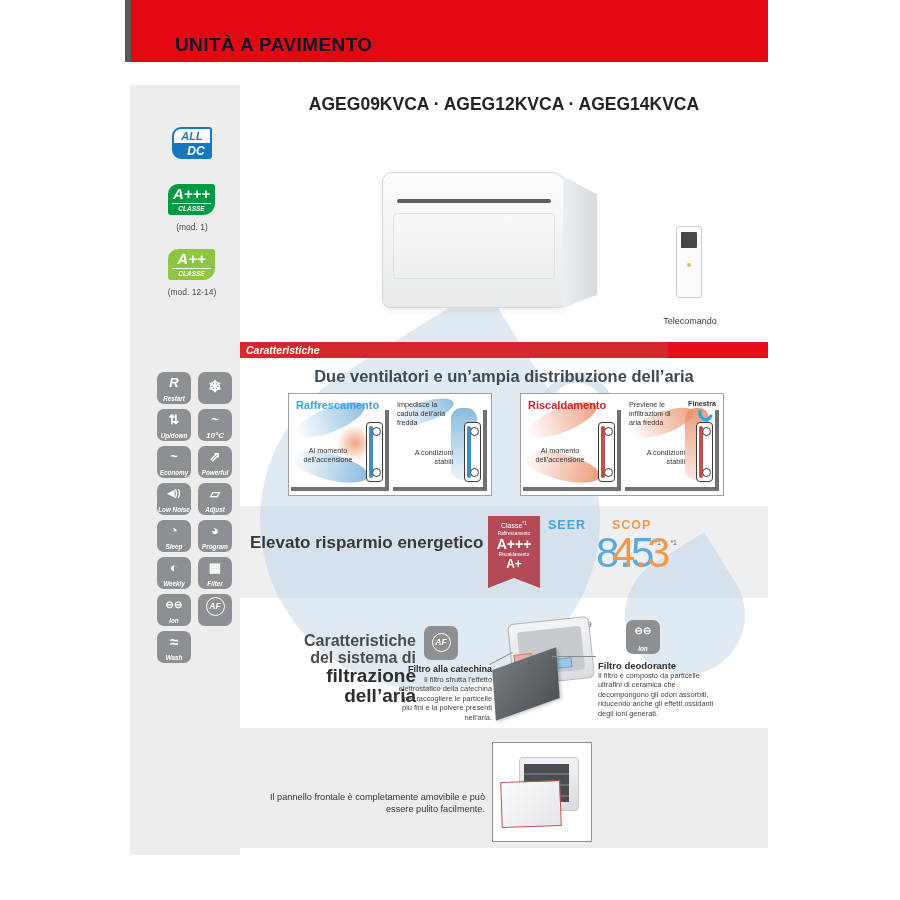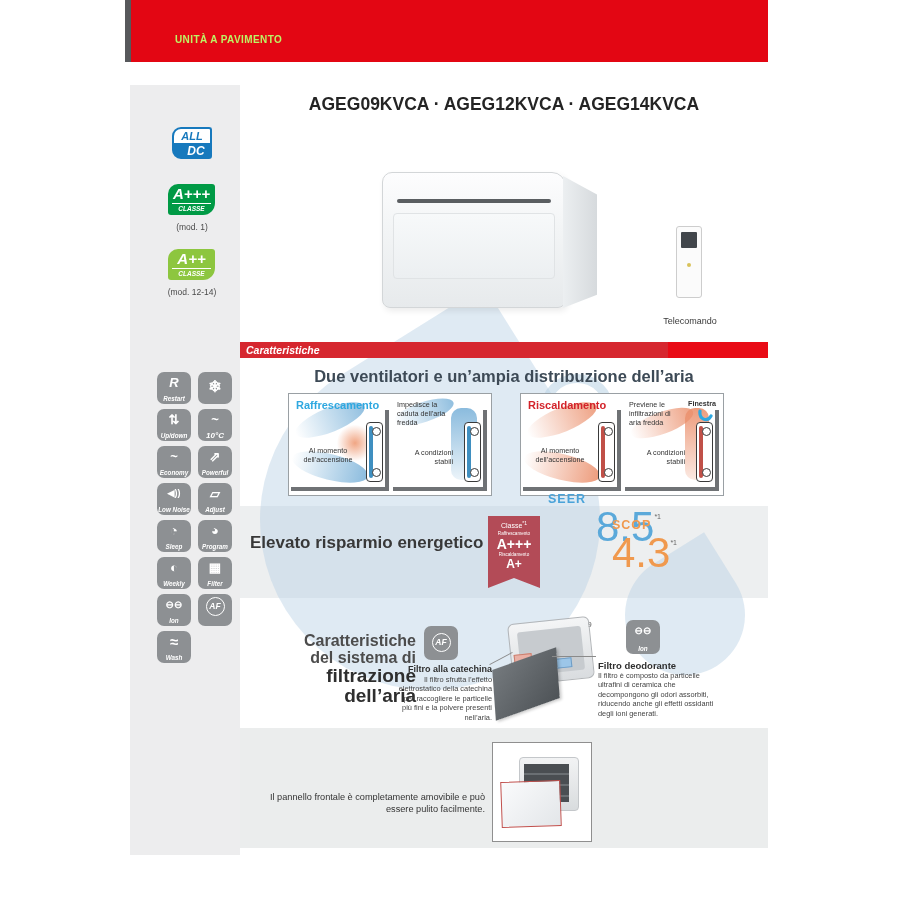--- a/index.html
+++ b/index.html
@@ -4,21 +4,21 @@
 <style>
   html,body{margin:0;padding:0;background:#fff;}
   #page{position:relative;width:900px;height:900px;background:#fff;overflow:hidden;
         font-family:"Liberation Sans",sans-serif;color:#333;}
   .abs{position:absolute;}
   .z0{z-index:0}.z1{z-index:1}.z2{z-index:2}
 
   
   .dark-strip{left:125px;top:0;width:6px;height:62px;background:#57585b;}
   .banner{left:131px;top:0;width:637px;height:62px;background:#e30613;}
-  .banner-label{position:absolute;left:44px;top:34px;color:#bef264;font-size:10px;font-weight:bold;letter-spacing:.4px;}
+  .banner-label{position:absolute;left:44px;top:34px;color:#0f172a;font-size:19px;font-weight:bold;letter-spacing:.4px;}
 
   
   .sidebar{left:130px;top:85px;width:110px;height:770px;background:#ededee;}
   .alldc{left:172px;top:127px;width:40px;}
   .alldc-top{background:#fff;border:2px solid #1779bd;border-bottom:none;border-radius:9px 3px 0 0;
              color:#1779bd;font-weight:bold;font-style:italic;font-size:11px;text-align:center;height:14px;line-height:14px;}
   .alldc-bot{background:#1779bd;border-radius:0 0 3px 9px;color:#fff;font-weight:bold;font-style:italic;
              font-size:12px;text-align:center;height:16px;line-height:16px;padding-left:8px;}
   .cbadge{width:47px;color:#fff;text-align:center;border-radius:10px 3px 12px 3px;padding:1px 0 2px 0;}
   .cbadge .grade{font-size:15px;font-weight:bold;font-style:italic;line-height:18px;}
@@ -288,21 +288,21 @@
 
   <div class="abs z0 energy-band"></div>
   <div class="abs z2 energy-head">Elevato risparmio energetico</div>
   <div class="abs z2 ribbon">
     <div class="r1"><span>Classe</span><sup style="font-size:5px">*1</sup></div>
     <div class="r2">Raffrescamento</div>
     <div class="r3">A+++</div>
     <div class="r2">Riscaldamento</div>
     <div class="r4">A+</div>
   </div>
-  <div class="abs z2" style="left:548px;top:492px;">
+  <div class="abs z2" style="left:548px;top:518px;">
     <div class="metric-label" style="color:#4aa3d9;">SEER</div>
     <div><span class="metric-value" style="color:#5ba9da;margin-left:48px;">8.5</span><span class="metric-sup">*1</span></div>
   </div>
   <div class="abs z2" style="left:612px;top:518px;">
     <div class="metric-label" style="color:#f0994e;">SCOP</div>
     <div><span class="metric-value" style="color:#f0994e;">4.3</span><span class="metric-sup">*1</span></div>
   </div>
   <div class="abs z2 footnote">*1: modello 9</div>
 
   <div class="abs z2 filt-head">

